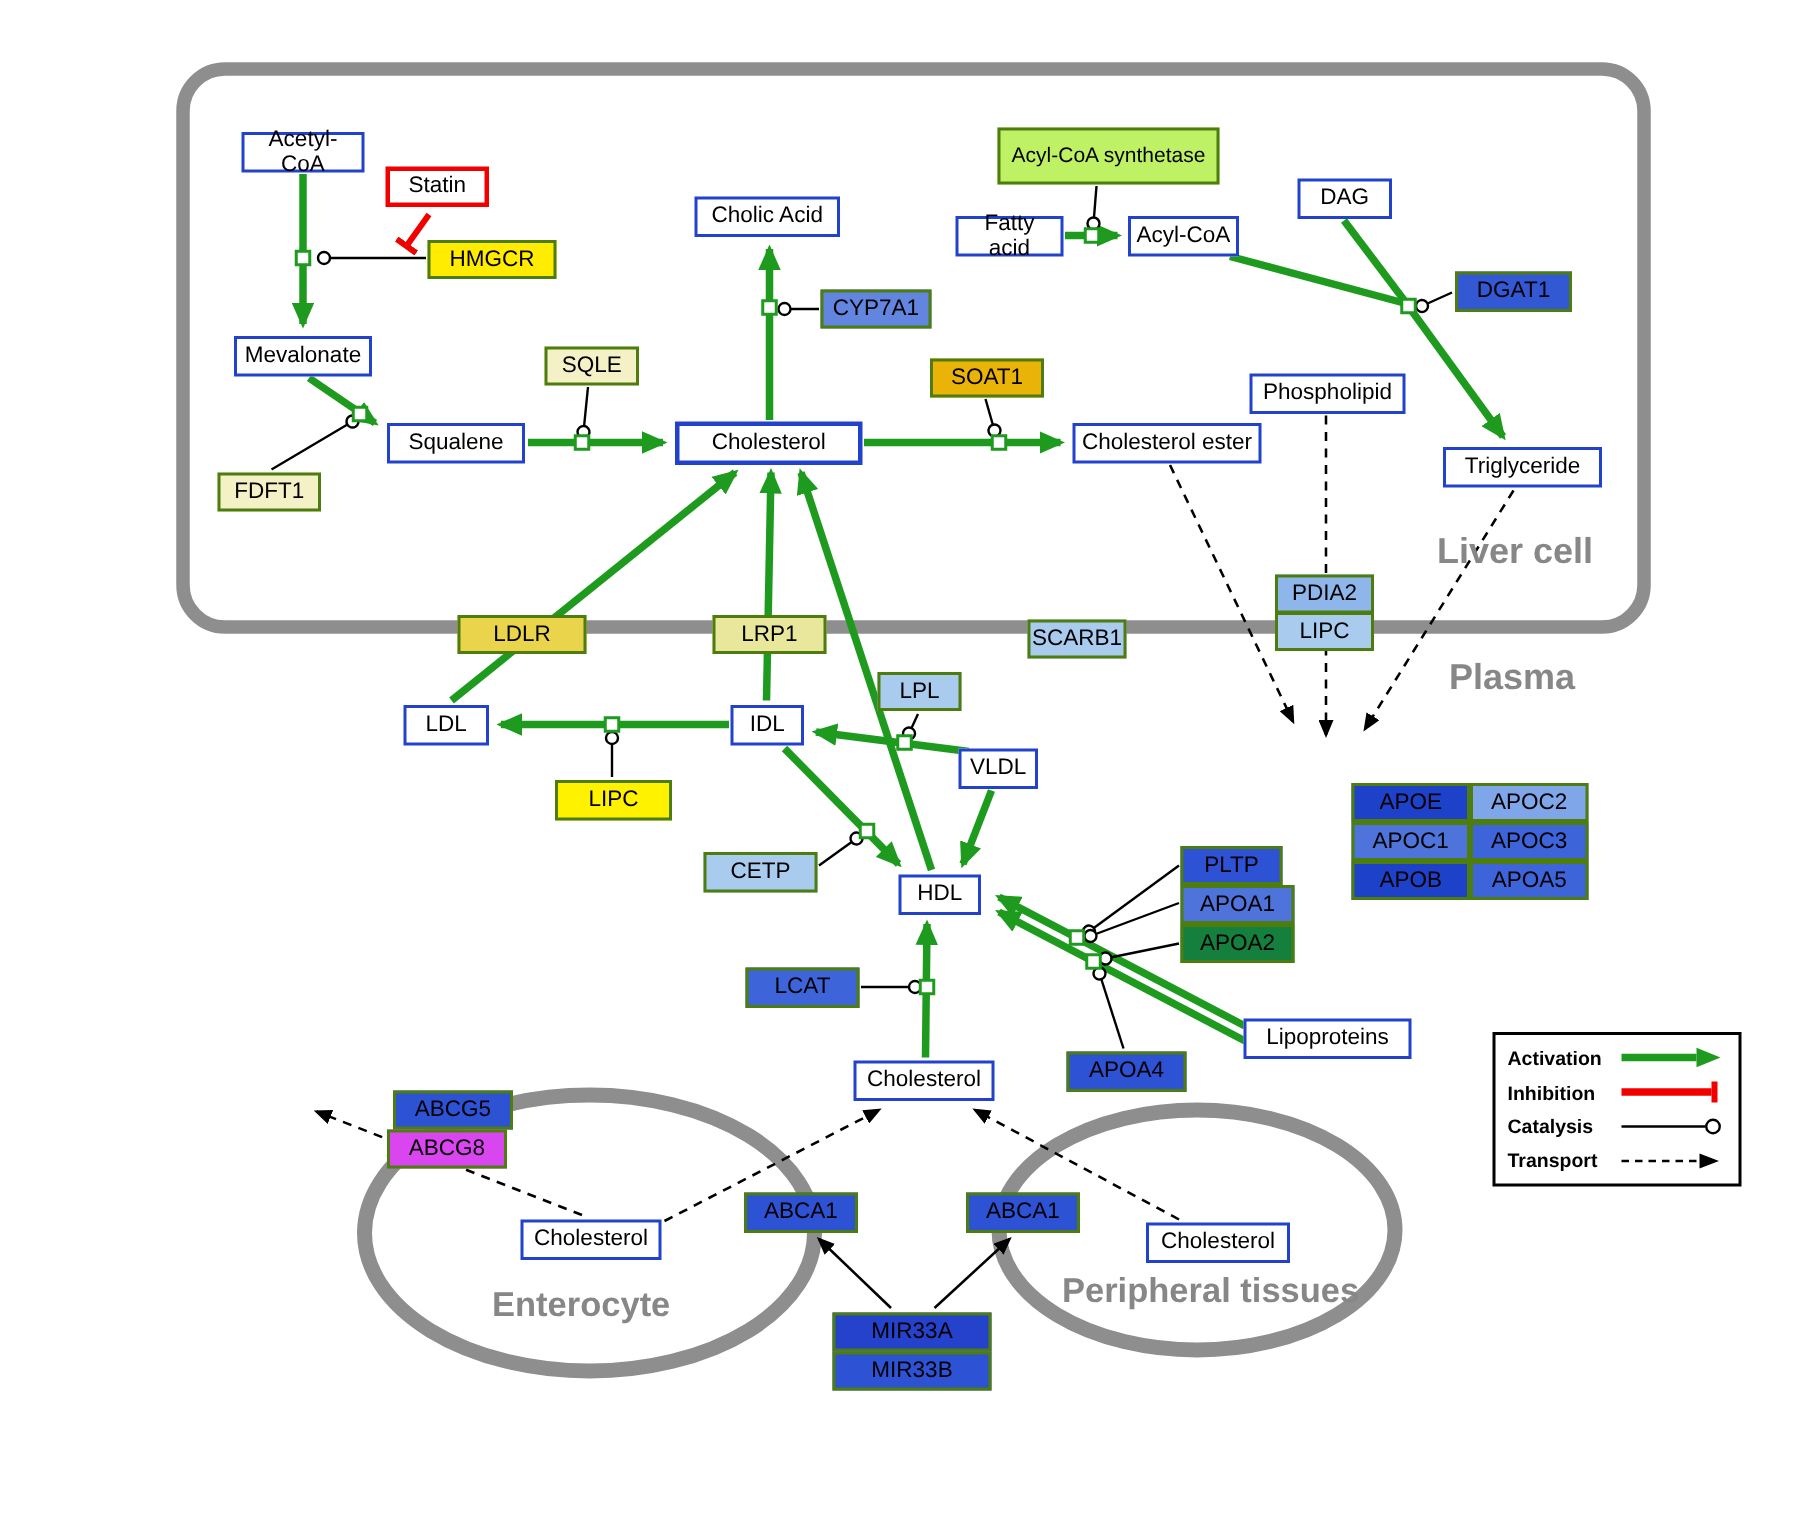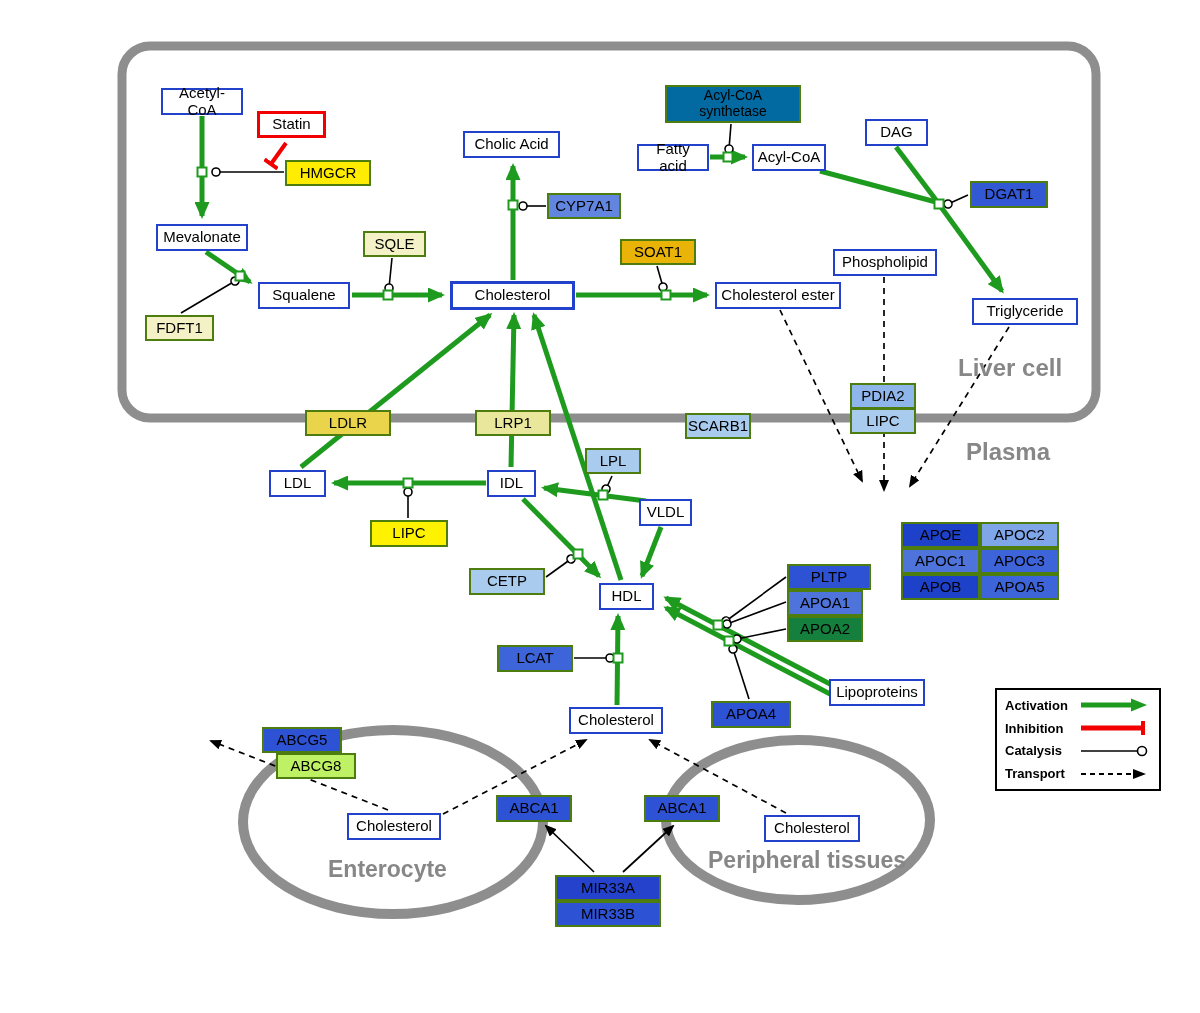--- a/index.html
+++ b/index.html
@@ -127,57 +127,57 @@
 <div class="nd" style="left:285px;top:160px;width:86px;height:26px;background:#ffec00;">HMGCR</div>
 <div class="nd metab" style="left:156px;top:224px;width:92px;height:27px;">Mevalonate</div>
 <div class="nd" style="left:145px;top:315px;width:69px;height:26px;background:#f4f1c6;">FDFT1</div>
 <div class="nd metab" style="left:258px;top:282px;width:92px;height:27px;">Squalene</div>
 <div class="nd" style="left:363px;top:231px;width:63px;height:26px;background:#f4f1c6;">SQLE</div>
 <div class="nd metab thick" style="left:450px;top:281px;width:125px;height:29px;">Cholesterol</div>
 <div class="nd metab" style="left:463px;top:131px;width:97px;height:27px;">Cholic Acid</div>
 <div class="nd" style="left:547px;top:193px;width:74px;height:26px;background:#6286e0;">CYP7A1</div>
 <div class="nd" style="left:620px;top:239px;width:76px;height:26px;background:#eab308;">SOAT1</div>
 <div class="nd metab" style="left:715px;top:282px;width:126px;height:27px;">Cholesterol ester</div>
-<div class="nd" style="left:665px;top:85px;width:136px;height:38px;background:#0369a1;font-size:14px;">Acyl-CoA synthetase</div>
+<div class="nd" style="left:665px;top:85px;width:148px;height:38px;background:#bef264;font-size:14px;">Acyl-CoA synthetase</div>
 <div class="nd metab" style="left:637px;top:144px;width:72px;height:27px;">Fatty acid</div>
 <div class="nd metab" style="left:752px;top:144px;width:74px;height:27px;">Acyl-CoA</div>
 <div class="nd metab" style="left:865px;top:119px;width:63px;height:27px;">DAG</div>
 <div class="nd" style="left:970px;top:181px;width:78px;height:27px;background:#3358d4;">DGAT1</div>
 <div class="nd metab" style="left:833px;top:249px;width:104px;height:27px;">Phospholipid</div>
-<div class="nd metab" style="left:962px;top:298px;width:106px;height:27px;margin-left:10px;">Triglyceride</div>
+<div class="nd metab" style="left:962px;top:298px;width:106px;height:27px;">Triglyceride</div>
 <div class="nd" style="left:850px;top:383px;width:66px;height:26px;background:#8fb6ea;">PDIA2</div>
 <div class="nd" style="left:850px;top:408px;width:66px;height:26px;background:#a9cbee;">LIPC</div>
 
 <div class="nd" style="left:305px;top:410px;width:86px;height:26px;background:#e9d44c;">LDLR</div>
 <div class="nd" style="left:475px;top:410px;width:76px;height:26px;background:#e9e79c;">LRP1</div>
 <div class="nd" style="left:685px;top:413px;width:66px;height:26px;background:#a9cbee;">SCARB1</div>
 
 <div class="nd metab" style="left:269px;top:470px;width:57px;height:27px;">LDL</div>
 <div class="nd metab" style="left:487px;top:470px;width:49px;height:27px;">IDL</div>
 <div class="nd" style="left:585px;top:448px;width:56px;height:26px;background:#a9cbee;">LPL</div>
 <div class="nd metab" style="left:639px;top:499px;width:53px;height:27px;">VLDL</div>
 <div class="nd" style="left:370px;top:520px;width:78px;height:27px;background:#fff200;">LIPC</div>
 <div class="nd" style="left:469px;top:568px;width:76px;height:27px;background:#a9cbee;">CETP</div>
 <div class="nd metab" style="left:599px;top:583px;width:55px;height:27px;">HDL</div>
 <div class="nd" style="left:497px;top:645px;width:76px;height:27px;background:#3e64da;">LCAT</div>
-<div class="nd" style="left:787px;top:564px;width:84px;height:26px;background:#2d52d4;">PLTP</div>
+<div class="nd" style="left:787px;top:564px;width:68px;height:26px;background:#2d52d4;">PLTP</div>
 <div class="nd" style="left:787px;top:590px;width:76px;height:26px;background:#4e73da;">APOA1</div>
 <div class="nd" style="left:787px;top:616px;width:76px;height:26px;background:#15803d;">APOA2</div>
 <div class="nd" style="left:711px;top:701px;width:80px;height:27px;background:#2d52d4;">APOA4</div>
-<div class="nd metab" style="left:829px;top:679px;width:96px;height:27px;">Lipoproteins</div>
+<div class="nd metab" style="left:829px;top:679px;width:112px;height:27px;">Lipoproteins</div>
 <div class="nd" style="left:901px;top:522px;width:79px;height:26px;background:#1e41c9;">APOE</div>
 <div class="nd" style="left:980px;top:522px;width:79px;height:26px;background:#7fa6e8;">APOC2</div>
 <div class="nd" style="left:901px;top:548px;width:79px;height:26px;background:#4e73da;">APOC1</div>
 <div class="nd" style="left:980px;top:548px;width:79px;height:26px;background:#3e64da;">APOC3</div>
 <div class="nd" style="left:901px;top:574px;width:79px;height:26px;background:#1e41c9;">APOB</div>
 <div class="nd" style="left:980px;top:574px;width:79px;height:26px;background:#3e64da;">APOA5</div>
 <div class="nd metab" style="left:569px;top:707px;width:94px;height:27px;">Cholesterol</div>
 
 <div class="nd" style="left:262px;top:727px;width:80px;height:26px;background:#2d52d4;">ABCG5</div>
-<div class="nd" style="left:276px;top:753px;width:80px;height:26px;background:#bef264;">ABCG8</div>
+<div class="nd" style="left:258px;top:753px;width:80px;height:26px;background:#d946ef;">ABCG8</div>
 <div class="nd metab" style="left:347px;top:813px;width:94px;height:27px;">Cholesterol</div>
 <div class="nd" style="left:496px;top:795px;width:76px;height:27px;background:#2d52d4;">ABCA1</div>
 <div class="nd" style="left:644px;top:795px;width:76px;height:27px;background:#2d52d4;">ABCA1</div>
 <div class="nd metab" style="left:764px;top:815px;width:96px;height:27px;">Cholesterol</div>
 <div class="nd" style="left:555px;top:875px;width:106px;height:26px;background:#2442cb;">MIR33A</div>
 <div class="nd" style="left:555px;top:901px;width:106px;height:26px;background:#2d52d4;">MIR33B</div>
 
 <div class="legend">
   <div class="legend-row">
     <span>Activation</span>

